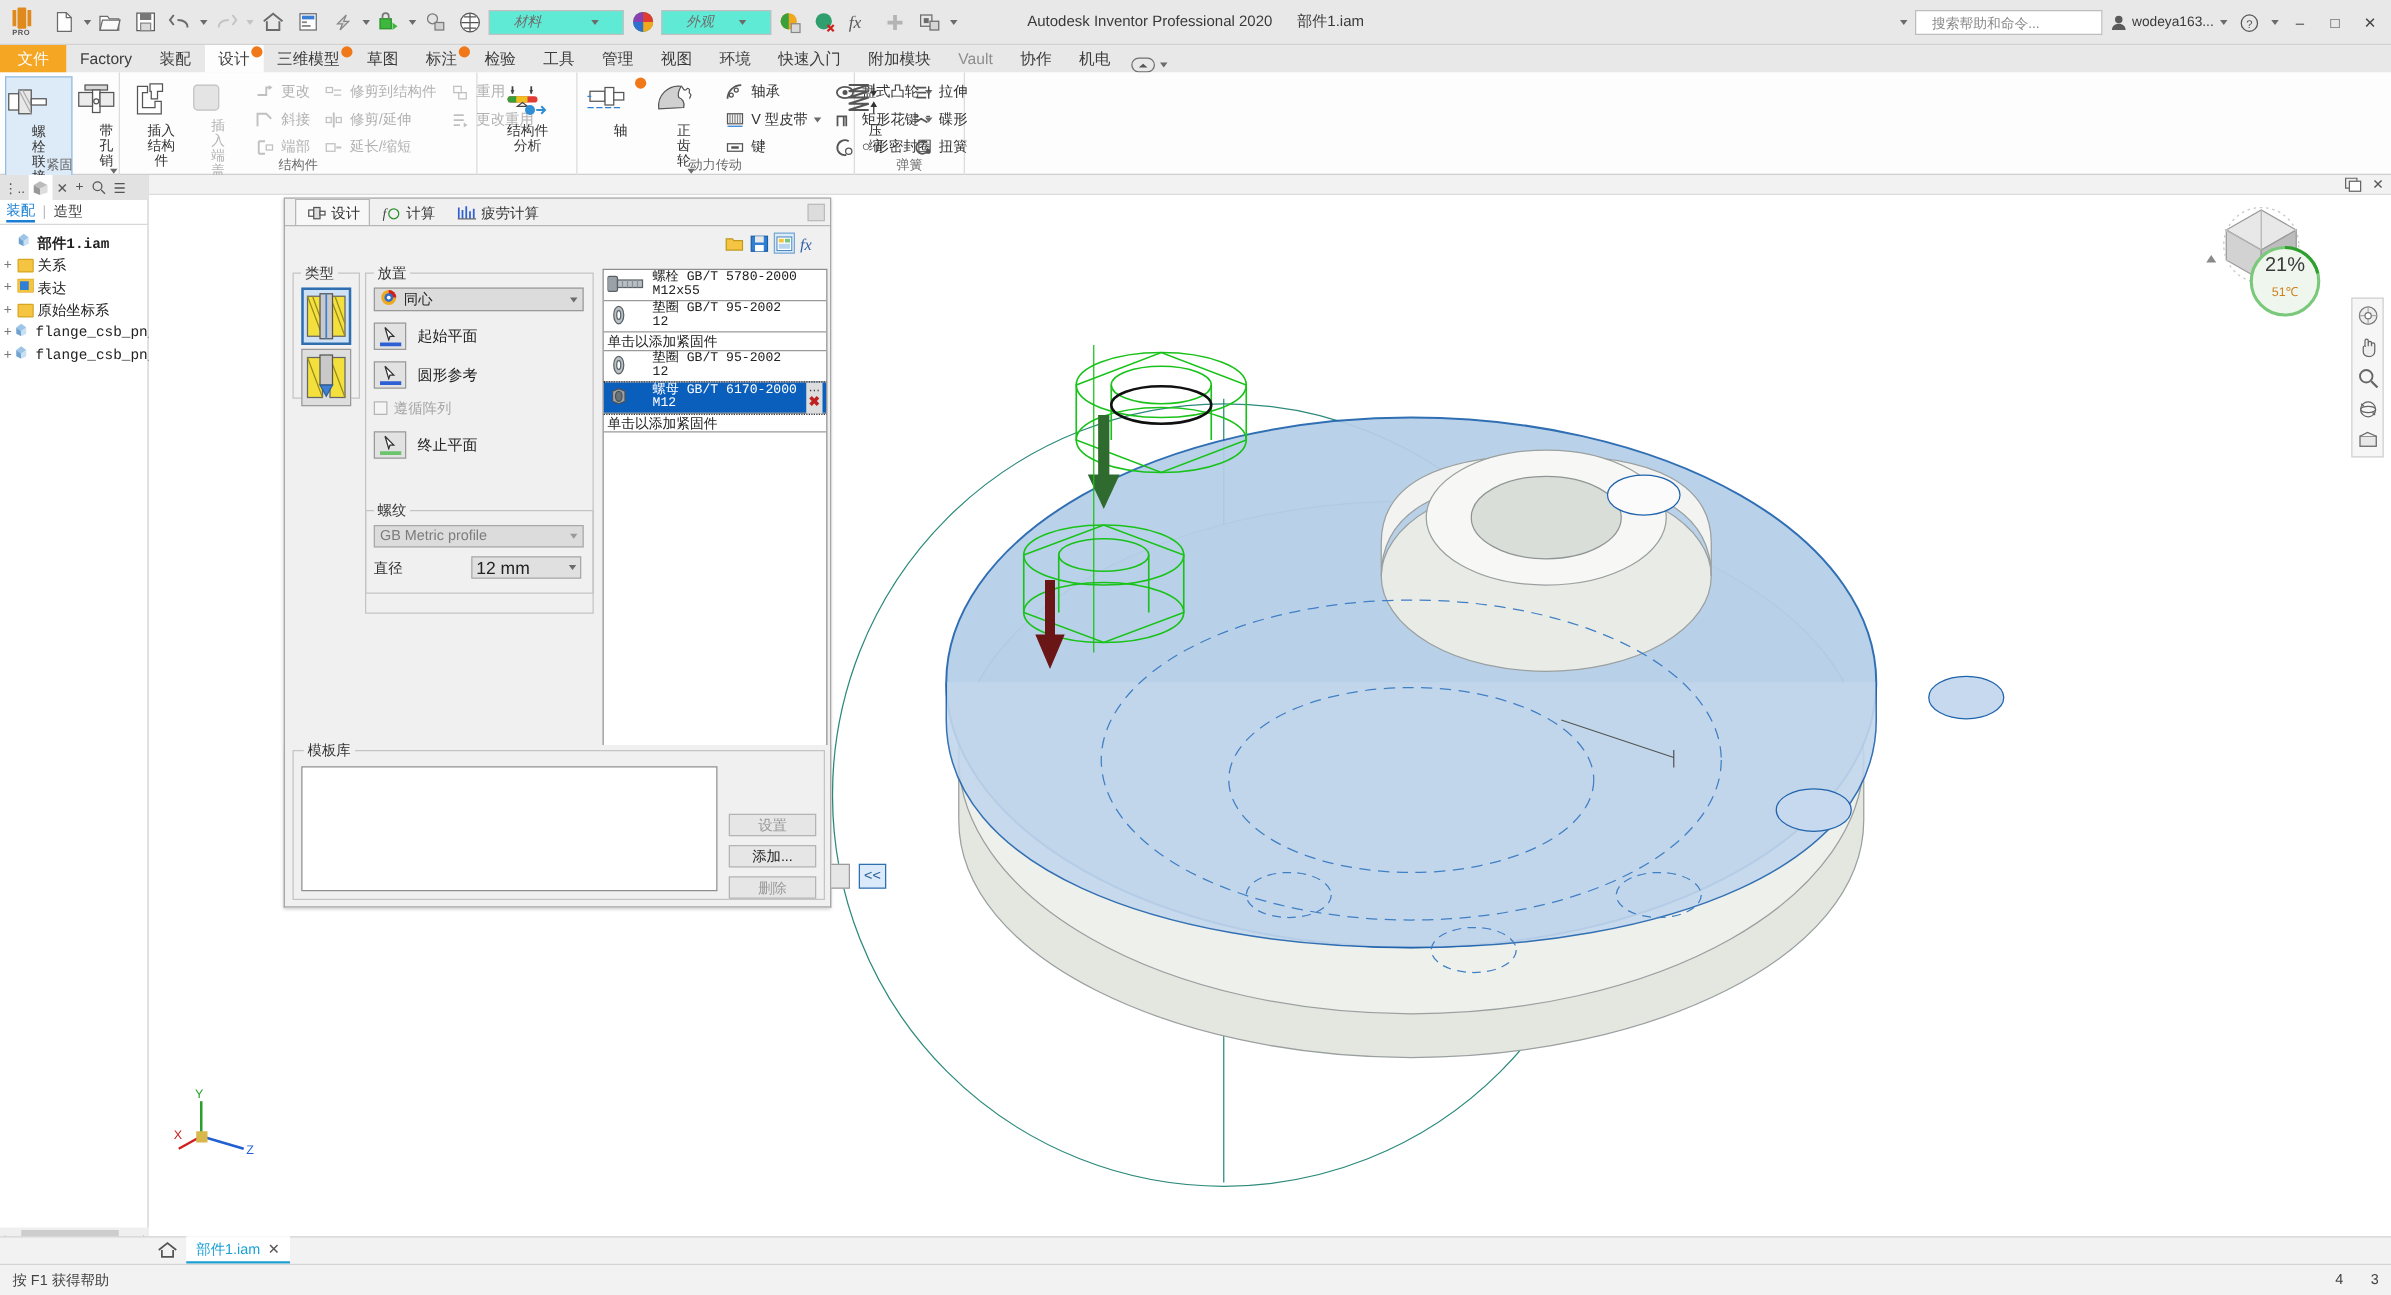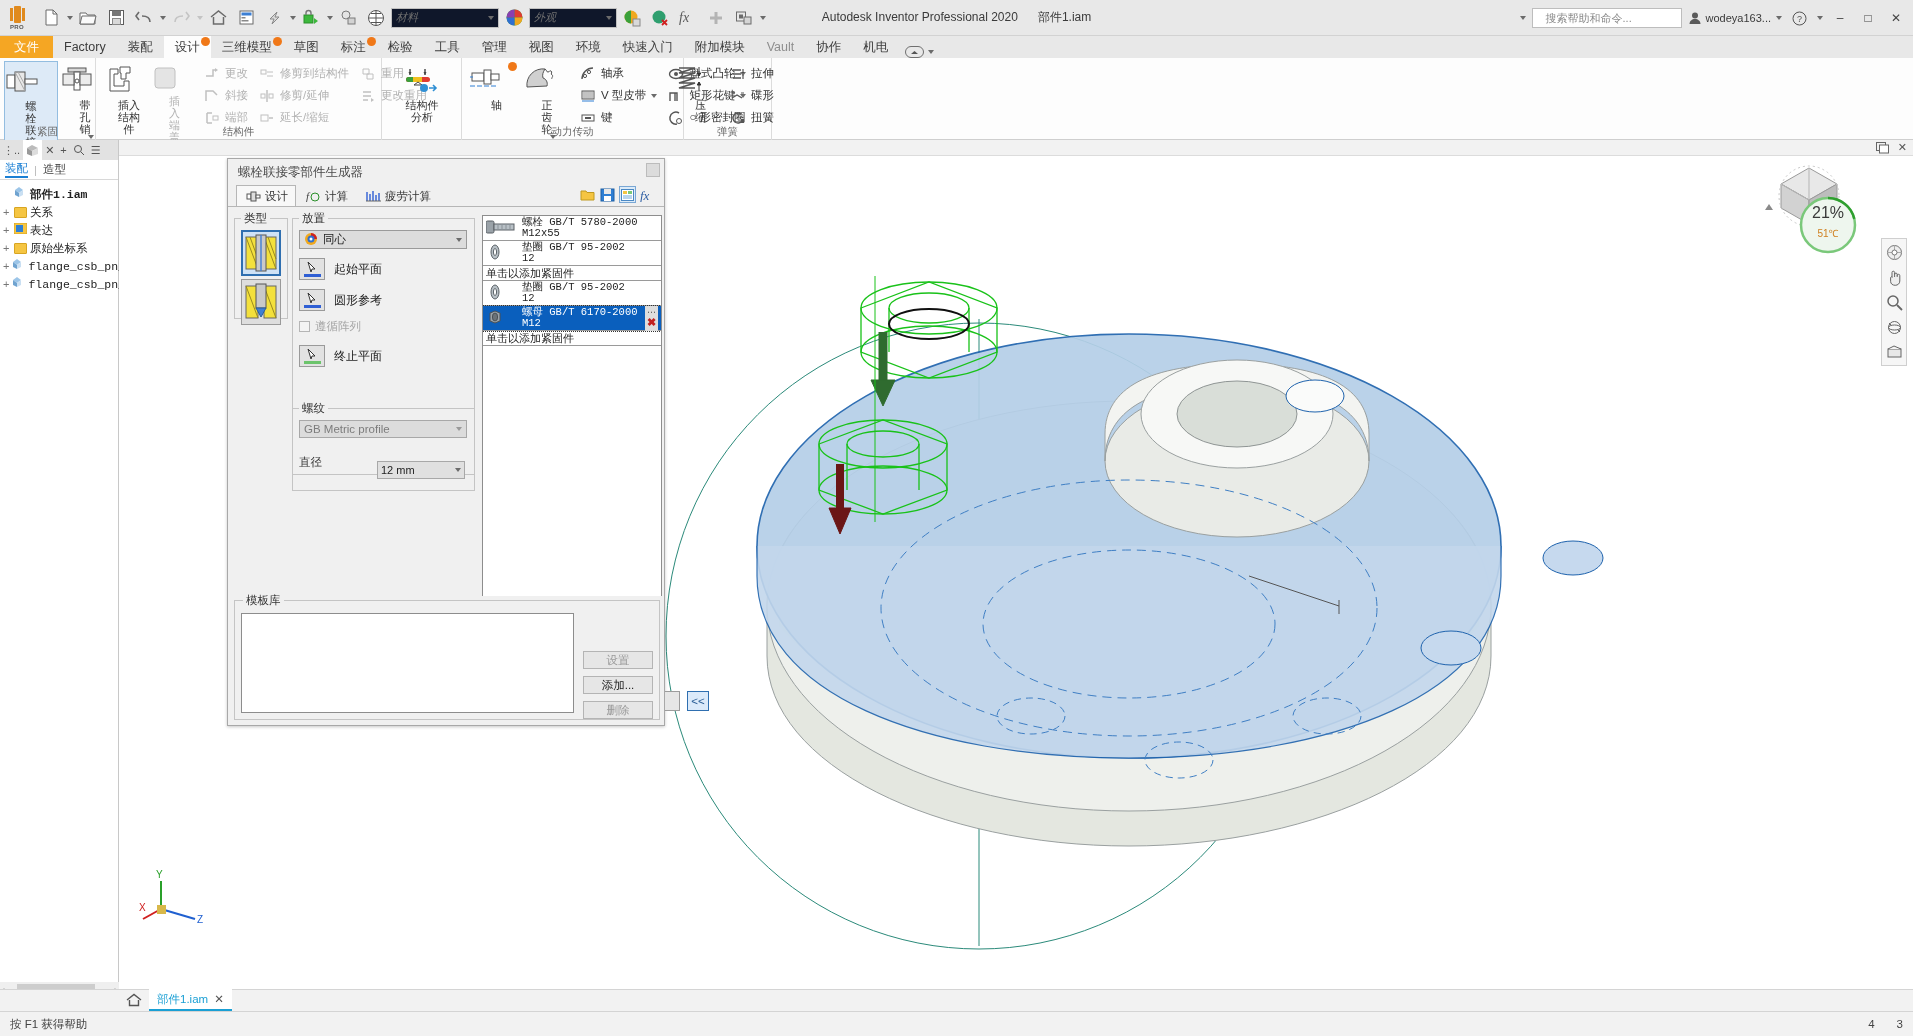--- a/index.html
+++ b/index.html
@@ -20,22 +20,22 @@
          align-items:center; justify-content:center; }
   .logo .ibar{ width:7px;height:17px;background:#e08a1e;border-radius:1px;
          box-shadow: -6px 0 0 -2px #e08a1e, 6px 0 0 -2px #e08a1e;}
   .logo .pro{ font-size:6px;color:#555;font-weight:bold;letter-spacing:.4px;margin-top:1px;}
   .qat{ display:flex; align-items:center; gap:2px; padding-left:4px; }
   .qbtn{ width:26px;height:26px;display:flex;align-items:center;justify-content:center;
          cursor:default; }
   .qbtn svg{ display:block; }
   .caret{ width:0;height:0;border-left:3.5px solid transparent;border-right:3.5px solid transparent;
           border-top:4px solid #6b6b6b; margin-left:1px;}
-  .qsel{ width:108px;height:20px;background:#0f172a;border:1px solid #c0c0c0;
-         display:flex;align-items:center;justify-content:space-between;padding:0 4px;
+  .qsel{ width:108px;height:20px;background:#5eead4;border:1px solid #c0c0c0;
+         display:flex;align-items:center;justify-content:space-between;padding:0 19px;
          font-style:italic;color:#6e6e6e;font-size:11px;}
   .qsel2{ width:88px; }
   .apptitle{ position:absolute; left:0; right:0; text-align:center; font-size:12px;
              color:#3a3a3a; pointer-events:none;}
   .titleright{ position:absolute; right:0; top:0; height:36px; display:flex;
                align-items:center; gap:6px; padding-right:6px;}
   .searchbox{ width:150px;height:20px;background:#fff;border:1px solid #bdbdbd;
               font-size:11px;color:#8a8a8a;display:flex;align-items:center;padding:0 13px;}
   .acct{ font-size:11px;color:#3a3a3a;display:flex;align-items:center;gap:4px;}
   .winbtn{ width:22px;height:22px;display:flex;align-items:center;justify-content:center;
@@ -151,21 +151,21 @@
   .pickbtn .bar{ width:17px;height:3px;margin-top:1px;}
   .chkrow{ display:flex;align-items:center;gap:5px;margin-top:8px;font-size:11.5px;color:#a6a6a6;}
   .chk{ width:11px;height:11px;border:1px solid #b5b5b5;background:#f4f4f4;}
   .threadgrp{ left:58px; top:190px; width:183px; height:74px; }
   .tfield{ width:168px;height:18px;background:#dcdcdc;border:1px solid #a8a8a8;
            display:flex;align-items:center;justify-content:space-between;padding:0 4px;
            color:#7c7c7c;font-size:11.5px;}
   .drow{ display:flex;align-items:center;margin-top:7px;font-size:11.5px;}
   .drow .lab{ width:78px;color:#333;}
   .dval{ width:88px;height:18px;background:#e0e0e0;border:1px solid #a8a8a8;
-         display:flex;align-items:center;justify-content:space-between;padding:0 3px;font-size:11px;margin-top:16px;}
+         display:flex;align-items:center;justify-content:space-between;padding:0 3px;font-size:14px;}
   
   .flist{ position:absolute; left:248px; top:4px; width:180px; height:448px;
           background:#fff; border:1px solid #8d8d8d; overflow:hidden;}
   .fitem{ display:flex;align-items:center;gap:6px;height:25px;padding:0 3px;
           border-bottom:1px solid #9a9a9a;}
   .fitem .txt{ font-family:"Liberation Mono", monospace; font-size:10.5px; line-height:11px;}
   .fitem.sel{ background:#0a5fbd; color:#fff; outline:1px dotted #333; }
   .addrow{ height:15px;display:flex;align-items:center;padding-left:3px;
            border-bottom:1px solid #9a9a9a;font-size:11px;color:#222;}
   .selctrls{ margin-left:auto;display:flex;flex-direction:column;align-items:center;
@@ -943,21 +943,20 @@
       <path d="M22 42 L56 52" stroke="#2060d0" stroke-width="2"></path>
       <rect x="18" y="38" width="9" height="9" fill="#d8b84a"></rect>
       <text x="17" y="11" font-size="10" fill="#2aa02a" font-family="Liberation Sans, sans-serif">Y</text>
       <text x="0" y="44" font-size="10" fill="#d02020" font-family="Liberation Sans, sans-serif">X</text>
       <text x="58" y="56" font-size="10" fill="#2060d0" font-family="Liberation Sans, sans-serif">Z</text>
     </svg>
   </div>
 </div>
 
 <div class="dialog">
-  <div class="dlg-title">螺栓联接零部件生成器</div>
   <div class="dlg-grip"></div>
 
   <div class="dlgtabs">
     <div class="dtab act">
       <span class="ic">
         <svg width="15" height="14" viewBox="0 0 15 14">
             <rect x="1" y="5" width="4" height="5" fill="#fff" stroke="#555"></rect>
             <rect x="5" y="3" width="5" height="9" fill="#ddd" stroke="#555"></rect>
             <rect x="10" y="6" width="4" height="3" fill="#fff" stroke="#555"></rect>
           </svg>

